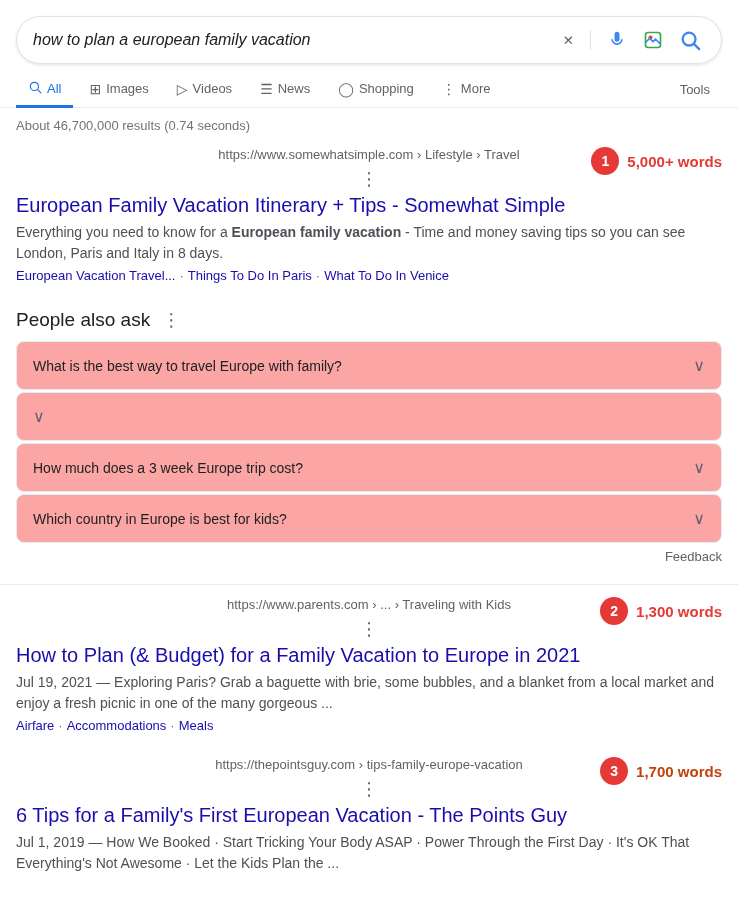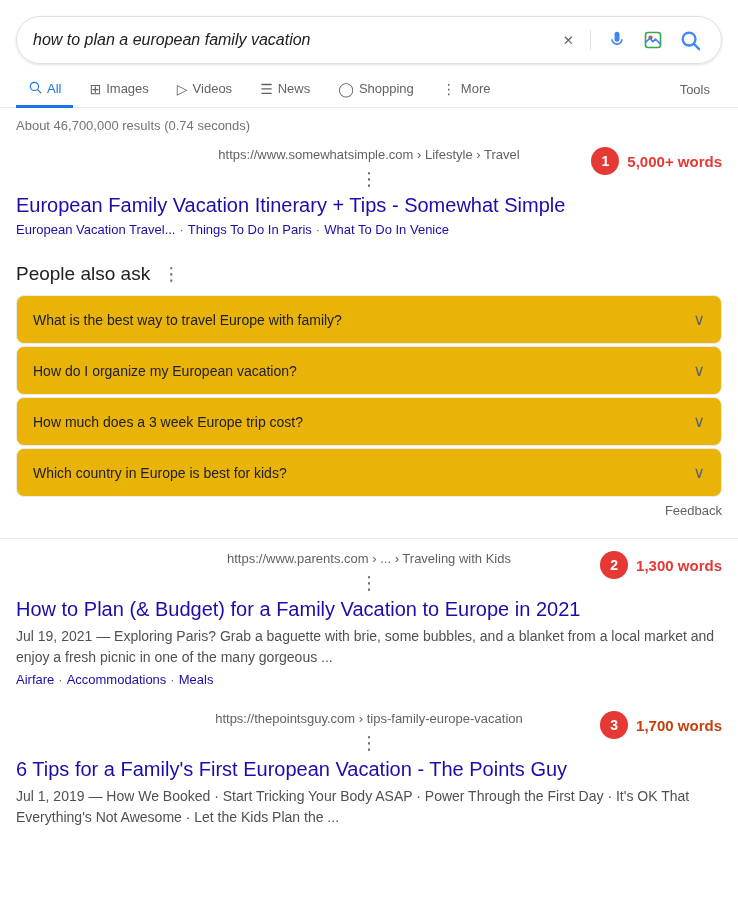--- a/index.html
+++ b/index.html
@@ -209,21 +209,21 @@
     }
     .paa-item {
       border: 1px solid #e8eaed;
       border-radius: 8px;
       padding: 14px 16px;
       margin-bottom: 2px;
       display: flex;
       align-items: center;
       justify-content: space-between;
       cursor: pointer;
-      background: #eab308;
+      background: #fca5a5;
     }
     .paa-item-text {
       font-size: 14px;
       color: #202124;
     }
     .paa-chevron {
       color: #5f6368;
       font-size: 16px;
     }
     .feedback-row {
@@ -313,40 +313,42 @@
   </div>
   <div class="result-url-row">
     <span class="result-url">
       <span>https://www.somewhatsimple.com</span>
       <span> › </span>
       <span>Lifestyle › Travel</span>
     </span>
     <button class="result-more-btn">⋮</button>
   </div>
   <a class="result-title">European Family Vacation Itinerary + Tips - Somewhat Simple</a>
+  <div class="result-description">
+    Everything you need to know for a <b>European family vacation</b> - Time and money saving tips so you can see London, Paris and Italy in 8 days.
+  </div>
   <div class="result-links">
     <a class="result-link">European Vacation Travel...</a>
     <span class="result-link-sep"> · </span>
     <a class="result-link">Things To Do In Paris</a>
     <span class="result-link-sep"> · </span>
     <a class="result-link">What To Do In Venice</a>
   </div>
 </div>
 
 <div class="paa-section">
   <div class="paa-header">
     <span>People also ask</span>
     <button class="paa-more-btn">⋮</button>
   </div>
   <div class="paa-item">
     <span class="paa-item-text">What is the best way to travel Europe with family?</span>
     <span class="paa-chevron">∨</span>
   </div>
   <div class="paa-item">
-    <span class="paa-item-text">How do I organize my European vacation?</span>
     <span class="paa-chevron">∨</span>
   </div>
   <div class="paa-item">
     <span class="paa-item-text">How much does a 3 week Europe trip cost?</span>
     <span class="paa-chevron">∨</span>
   </div>
   <div class="paa-item">
     <span class="paa-item-text">Which country in Europe is best for kids?</span>
     <span class="paa-chevron">∨</span>
   </div>

